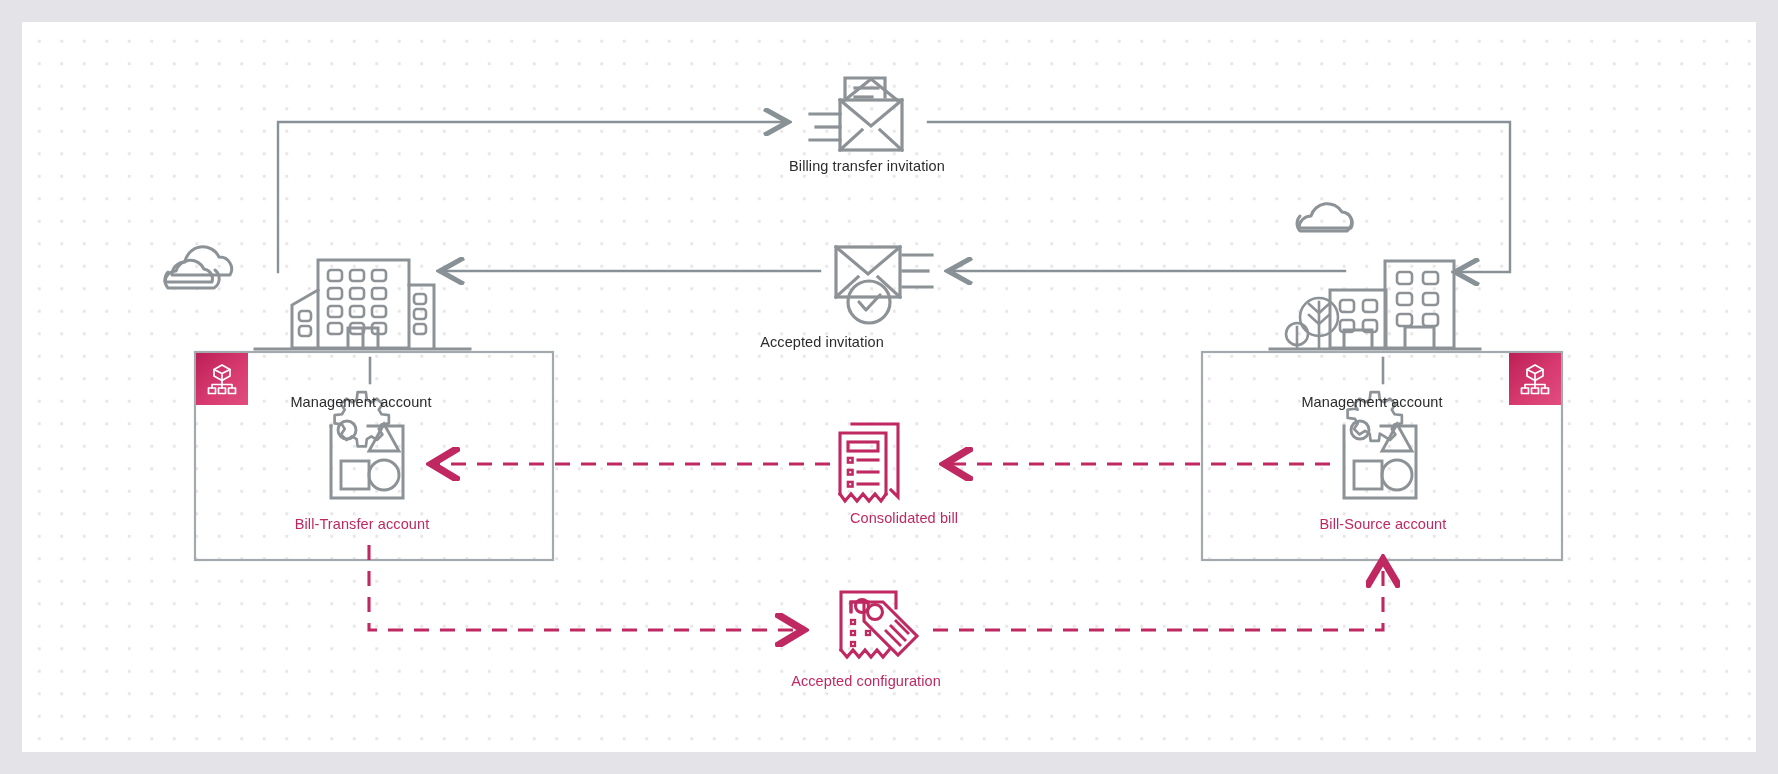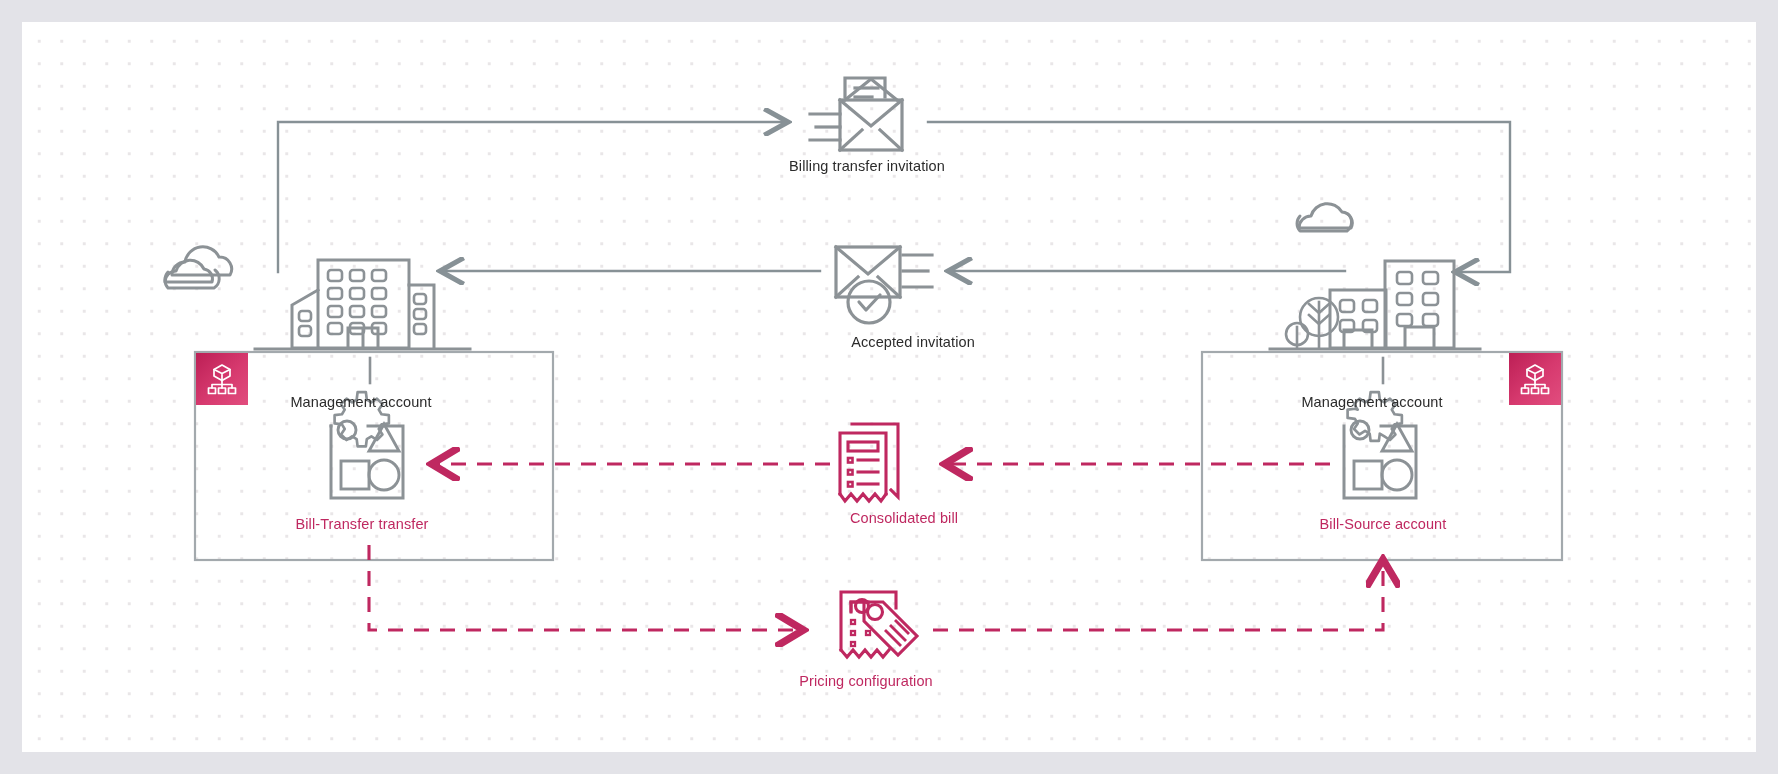--- a/index.html
+++ b/index.html
@@ -290,26 +290,26 @@
         <line x1="17" y1="22.5" x2="17" y2="26"></line>
         <rect x="3.5" y="26" width="7" height="5.5"></rect>
         <rect x="13.5" y="26" width="7" height="5.5"></rect>
         <rect x="23.5" y="26" width="7" height="5.5"></rect>
       </g>
     </svg>
   </div>
 
   <div class="lbl grey" style="left:867px;top:158px;">Billing transfer invitation</div>
 
-  <div class="lbl grey" style="left:913px;top:334px;">Accepted invitation</div>
+  <div class="lbl grey" style="left:822px;top:334px;">Accepted invitation</div>
 
   <div class="lbl pink" style="left:872px;top:510px;margin-left:32px;">Consolidated bill</div>
 
-  <div class="lbl pink" style="left:866px;top:673px;">Pricing configuration</div>
+  <div class="lbl pink" style="left:866px;top:673px;">Accepted configuration</div>
 
   <div class="lbl grey" style="left:361px;top:394px;">Management account</div>
 
   <div class="lbl grey" style="left:1372px;top:394px;">Management account</div>
 
-  <div class="lbl pink" style="left:362px;top:516px;">Bill-Transfer transfer</div>
+  <div class="lbl pink" style="left:362px;top:516px;">Bill-Transfer account</div>
 
   <div class="lbl pink" style="left:1369px;top:516px;padding-left:28px;">Bill-Source account</div>
 </div>
 
 </body></html>

